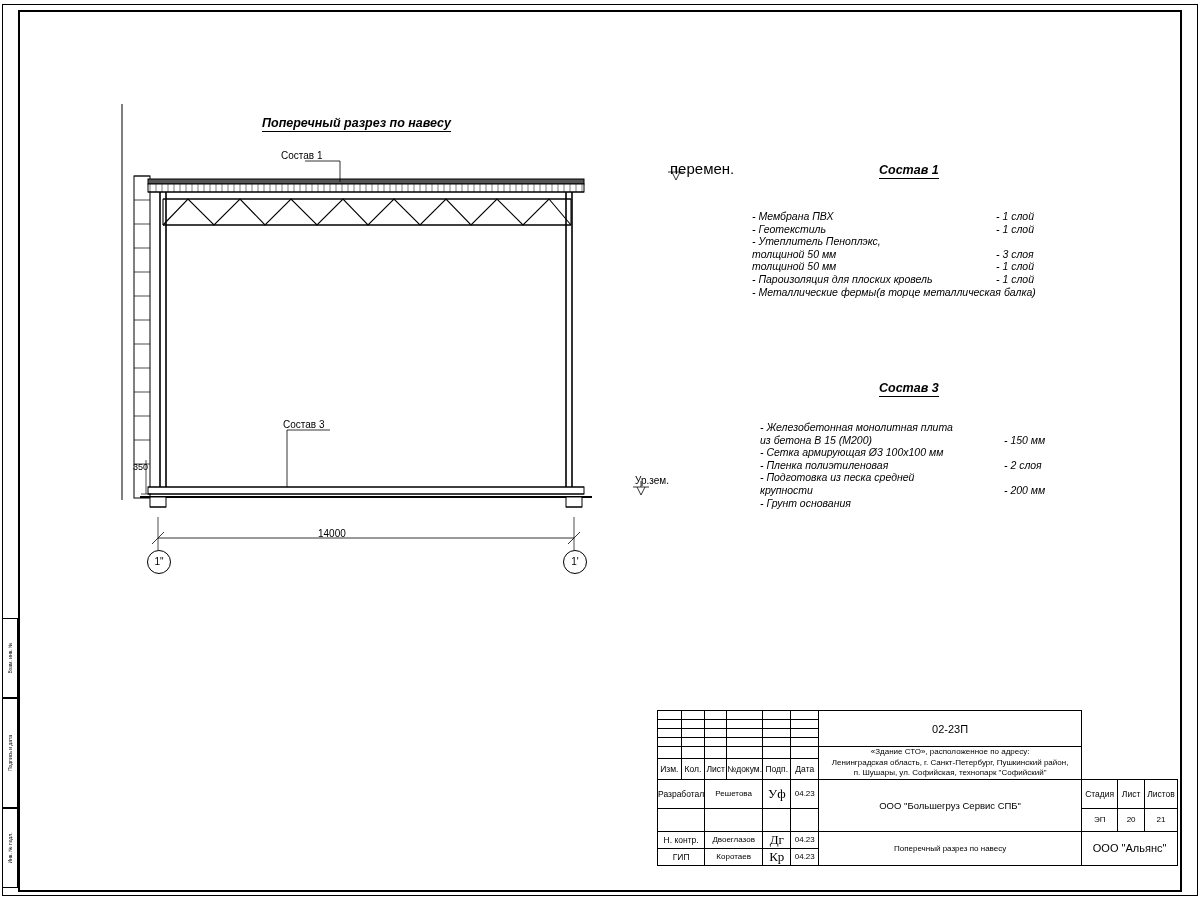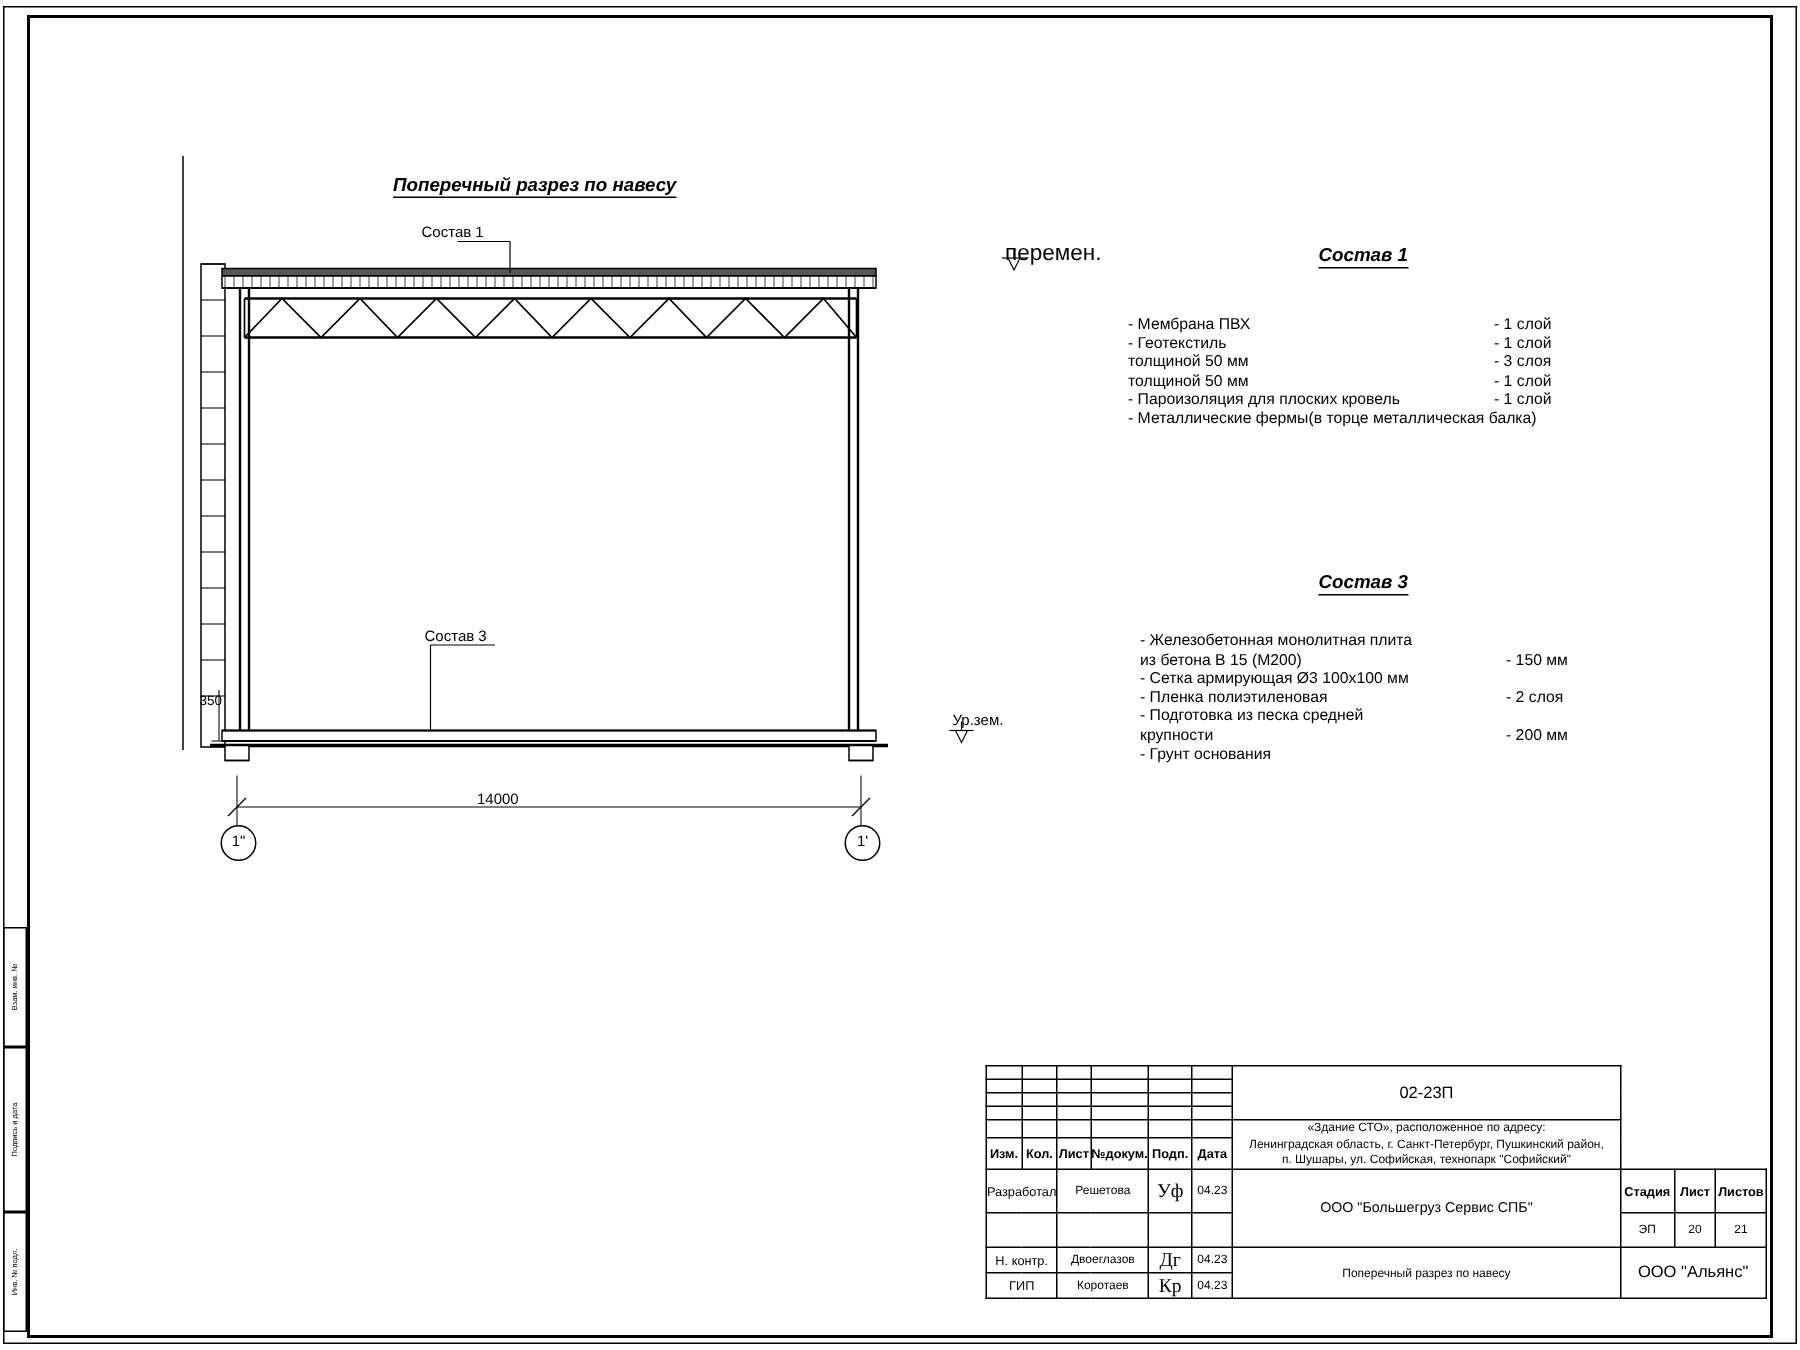--- a/index.html
+++ b/index.html
@@ -23,39 +23,39 @@
   .lbl-sostav3{left:283px;top:419px;}
   .lbl-350{left:133px;top:462px;font-size:9px;}
   .lbl-14000{left:318px;top:528px;font-size:10px;}
   .lbl-peremen{left:670px;top:160px;font-size:15px;}
   .lbl-urzem{left:635px;top:475px;font-size:10px;}
   
   .comp-title{position:absolute;font-style:italic;font-weight:bold;font-size:12.5px;
               border-bottom:1px solid #000;padding-bottom:1px;}
   .c1-title{left:879px;top:163px;}
   .c3-title{left:879px;top:381px;}
-  .comp{position:absolute;font-size:10.5px;line-height:12.6px;}
+  .comp{position:absolute;font-size:10.5px;line-height:12.6px;font-style:italic;}
   .comp .row{position:relative;height:12.6px;white-space:nowrap;}
   .comp .row .q{position:absolute;left:244px;}
   .c1-body{left:752px;top:210px;width:360px;}
   .c3-body{left:760px;top:421px;width:340px;}
   
   .axcircle{position:absolute;width:22px;height:22px;border:1px solid #000;border-radius:50%;
             font-size:10px;text-align:center;line-height:22px;}
   
   .stamp{position:absolute;left:657px;top:710px;width:521px;height:178px;}
   .stamp table{border-collapse:collapse;font-size:8.5px;}
   .stamp td{border:1px solid #000;padding:0;text-align:center;vertical-align:middle;}
   .code{font-size:11px;}
   .obj{font-size:8px;line-height:10.5px;}
   .sig{font-family:"Liberation Serif",serif;font-size:13px;}
   .firm{font-size:9.5px;}
   .firm2{font-size:11px;}
   .small{font-size:8px;}
-  .hdr{font-size:8.5px;font-weight:bold;}
+  .hdr{font-size:8.5px;font-weight:normal;}
   .ldesc{font-size:8.5px;text-align:left;padding-left:2px;}
 </style>
 </head>
 <body>
 
 <div class="sheet">
 
   <div class="page-border"></div>
   <div class="frame-border"></div>
 
@@ -224,20 +224,21 @@
   <div class="lbl lbl-peremen">перемен.</div>
   <div class="lbl lbl-urzem">Ур.зем.</div>
 
   <div class="axcircle" style="left:147px;top:550px;">1"</div>
   <div class="axcircle" style="left:563px;top:550px;">1'</div>
 
   <div class="comp-title c1-title">Состав 1</div>
   <div class="comp c1-body" id="comp1">
       <div class="row"><span>- Мембрана ПВХ</span><span class="q">- 1 слой</span></div>
       <div class="row"><span>- Геотекстиль</span><span class="q">- 1 слой</span></div>
+      <div class="row"><span>- Утеплитель Пеноплэкс,</span></div>
       <div class="row"><span>  толщиной 50 мм</span><span class="q">- 3 слоя</span></div>
       <div class="row"><span>  толщиной 50 мм</span><span class="q">- 1 слой</span></div>
       <div class="row"><span>- Пароизоляция для плоских кровель</span><span class="q">- 1 слой</span></div>
       <div class="row"><span>- Металлические фермы(в торце металлическая балка)</span></div>
     </div>
 
   <div class="comp-title c3-title">Состав 3</div>
   <div class="comp c3-body" id="comp3">
       <div class="row"><span>- Железобетонная  монолитная плита</span></div>
       <div class="row"><span>  из бетона В 15 (М200)</span><span class="q">- 150 мм</span></div>

